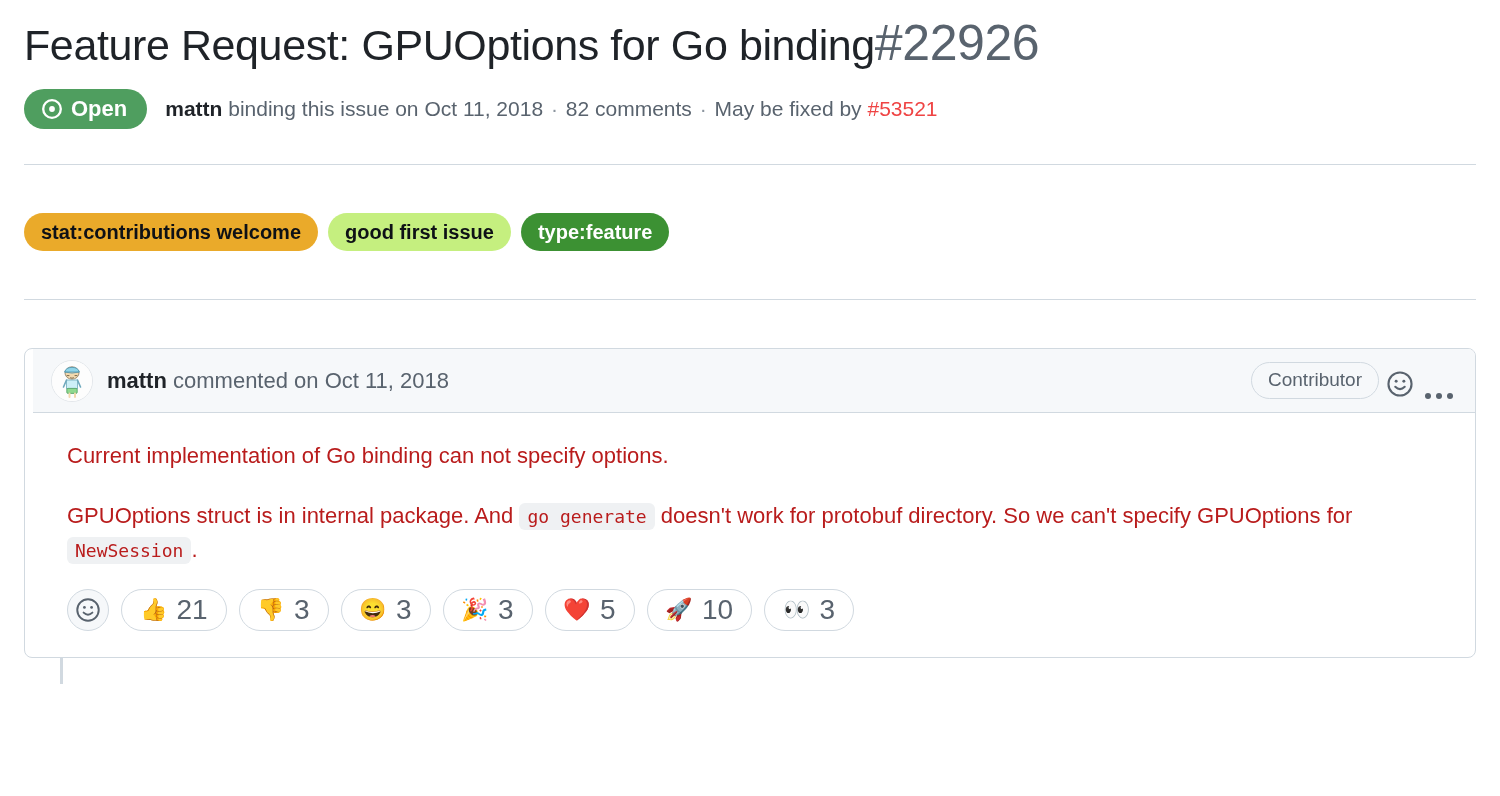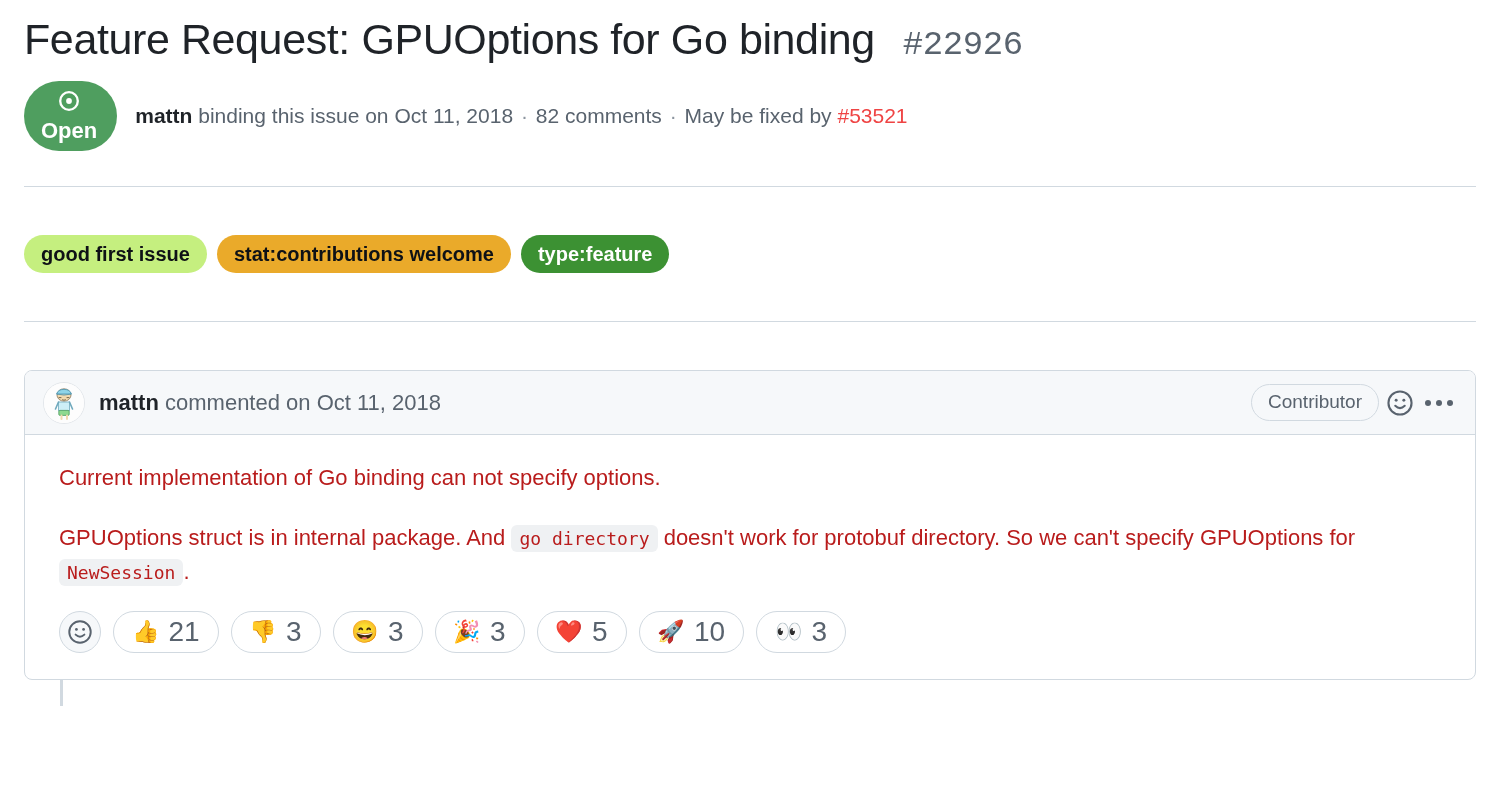--- a/index.html
+++ b/index.html
@@ -20,57 +20,55 @@
     height: 796px;
     padding: 0 24px;
   }
 
   
   .title-row {
     padding-top: 14px;
     display: flex;
     align-items: baseline;
     flex-wrap: wrap;
-    gap: 28px;
+    gap: 0;
   }
   .issue-title {
     font-size: 43px;
     line-height: 1.18;
     font-weight: 400;
     color: #1f2328;
     letter-spacing: -0.4px;
   }
   .issue-number {
-    font-size: 34px;
+    font-size: 50px;
     line-height: 1.18;
     font-weight: 400;
     color: #59636e;
     letter-spacing: -0.4px;
-    font-family: Liberation Mono, monospace;
   }
 
   
   .meta-row {
     margin-top: 16px;
     display: flex;
     align-items: center;
     gap: 18px;
   }
   .state-badge {
     display: inline-flex;
-    align-items: center;
+    align-items: flex-end;
     gap: 8px;
     background: #4f9e5f;
     color: #ffffff;
     border-radius: 999px;
     padding: 9px 20px 9px 17px;
     font-size: 22px;
     font-weight: 700;
     line-height: 1;
-    flex-direction: column;
   }
   .state-badge svg { display: block; }
   .meta-text {
     font-size: 21px;
     color: #59636e;
     line-height: 1.3;
     white-space: nowrap;
   }
   .meta-text .author {
     color: #1f2328;
@@ -122,20 +120,21 @@
   
   .timeline {
     position: relative;
     margin-top: 48px;
   }
   .comment-box {
     border: 1px solid #d1d9e0;
     border-radius: 8px;
     background: #ffffff;
     overflow: hidden;
+    padding-left: 8px;
   }
   .comment-header {
     background: #f6f8fa;
     border-bottom: 1px solid #d1d9e0;
     height: 64px;
     display: flex;
     align-items: center;
     padding: 0 18px 0 18px;
   }
   .avatar {
@@ -154,21 +153,21 @@
     color: #59636e;
     white-space: nowrap;
   }
   .comment-byline .author {
     color: #1f2328;
     font-weight: 700;
   }
   .header-right {
     margin-left: auto;
     display: flex;
-    align-items: center;
+    align-items: flex-end;
     gap: 6px;
   }
   .contributor-badge {
     border: 1px solid #d1d9e0;
     border-radius: 999px;
     padding: 5px 16px;
     font-size: 19px;
     color: #59636e;
     line-height: 1.3;
     background: transparent;
@@ -293,25 +292,25 @@
       <span class="sep">·</span>
       <span>May be fixed by</span>
       <a class="meta-link" href="#" style="color: #ef4444;">#53521</a>
     </span>
   </div>
 
   <div class="rule rule-1"></div>
 
   <div class="labels-section">
     <div class="labels-list">
+      <span class="label-chip" style="background: rgb(234, 170, 42); color: rgb(14, 17, 22);">
+        <span>stat:contributions welcome</span>
+      </span>
       <span class="label-chip" style="background: rgb(197, 239, 127); color: rgb(14, 17, 22);">
         <span>good first issue</span>
-      </span>
-      <span class="label-chip" style="background: rgb(234, 170, 42); color: rgb(14, 17, 22);">
-        <span>stat:contributions welcome</span>
       </span>
       <span class="label-chip" style="background: rgb(60, 145, 51); color: #ffffff;">
         <span>type:feature</span>
       </span>
     </div>
   </div>
 
   <div class="rule rule-2"></div>
 
   <div class="timeline">
@@ -353,21 +352,21 @@
             <i></i>
             <i></i>
           </span>
         </div>
       </div>
 
       <div class="comment-body">
         <p class="para">Current implementation of Go binding can not specify options.</p>
         <p class="para">
           <span>GPUOptions struct is in internal package. And</span>
-          <code class="inline">go directory</code>
+          <code class="inline">go generate</code>
           <span>doesn't work for protobuf directory. So we can't specify GPUOptions for</span>
           <code class="inline">NewSession</code><span>.</span>
         </p>
 
         <div class="reactions">
           <span class="react-add">
             <svg width="26" height="26" viewBox="0 0 16 16" aria-hidden="true">
               <circle cx="8" cy="8" r="6.6" fill="none" stroke="#59636e" stroke-width="1.2"></circle>
               <circle cx="5.8" cy="6.4" r="0.85" fill="#59636e"></circle>
               <circle cx="10.2" cy="6.4" r="0.85" fill="#59636e"></circle>

